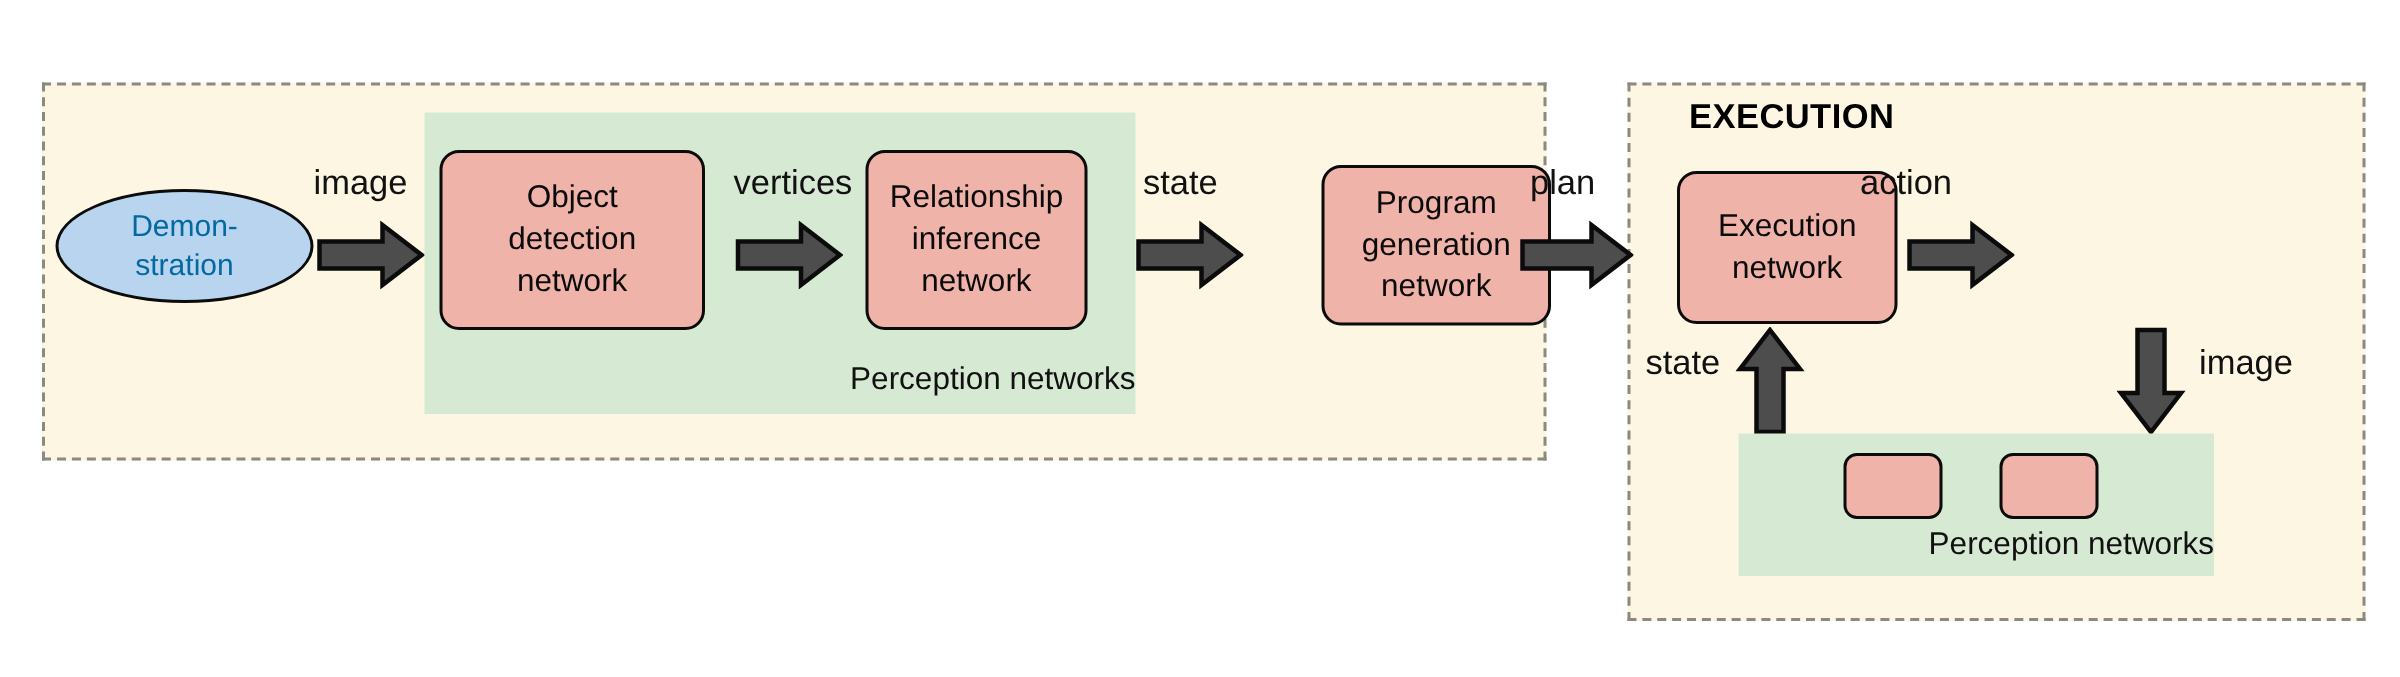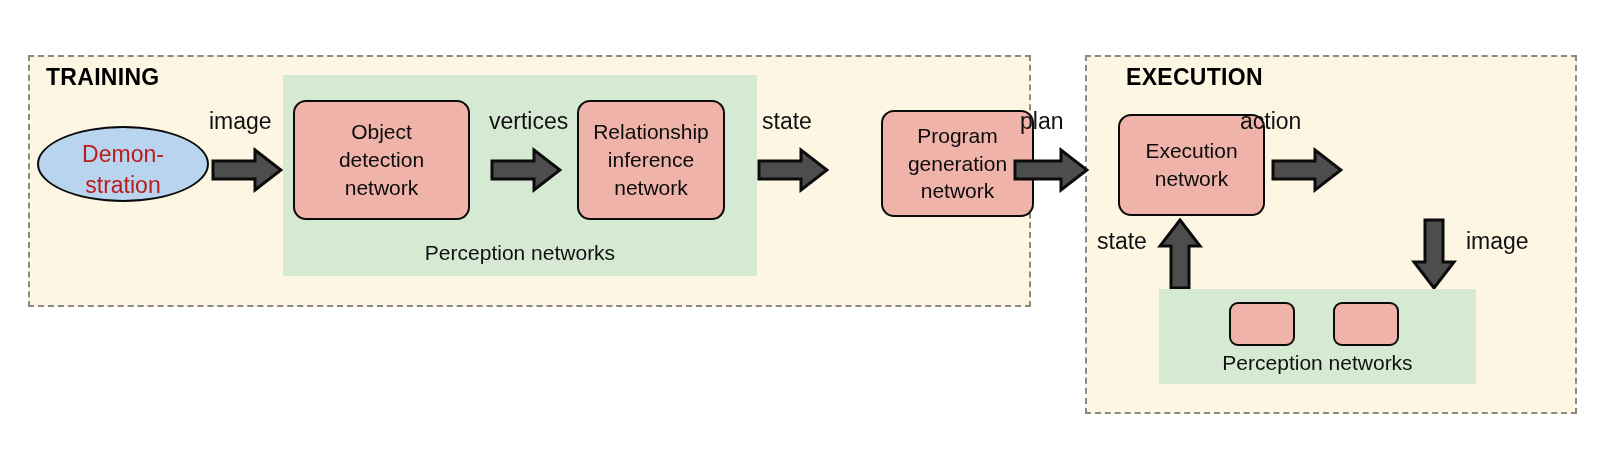--- a/index.html
+++ b/index.html
@@ -34,21 +34,21 @@
   .group-box {
     position: absolute;
     background: #d6e9d3;
     box-sizing: border-box;
   }
   .group-label {
     position: absolute;
     font-size: 21px;
     color: #111111;
     white-space: nowrap;
-    text-align: center;
+    text-align: right;
   }
   .proc-box {
     position: absolute;
     background: #efb3a9;
     border: 2px solid #0b0b0b;
     border-radius: 13px;
     box-sizing: border-box;
     display: flex;
     align-items: center;
     justify-content: center;
@@ -64,46 +64,45 @@
     border-radius: 9px;
     box-sizing: border-box;
   }
   .ellipse {
     position: absolute;
     background: #b8d4ee;
     border: 2px solid #0b0b0b;
     border-radius: 50%;
     box-sizing: border-box;
     display: flex;
-    align-items: flex-end;
+    align-items: center;
     justify-content: center;
     text-align: center;
-    font-size: 23px;
+    font-size: 20px;
     line-height: 1.32;
-    color: #b91c1c;
+    color: #0369a1;
   }
   .edge-label {
     position: absolute;
     font-size: 23px;
     color: #111111;
     white-space: nowrap;
   }
   .arrow {
     position: absolute;
   }
   .arrow svg { display: block; }
 </style>
 </head>
 <body>
 
 <div id="canvas">
 
   <div class="phase-box" style="left:28px; top:55px; width:1003px; height:252px;"></div>
 
-  <div class="phase-title" style="left:46px; top:64px;">TRAINING</div>
 
   <div class="group-box" style="left:283px; top:75px; width:474px; height:201px;"></div>
 
   <div class="group-label" style="left:283px; top:241px; width:474px;">Perception networks</div>
 
   <div class="ellipse" style="left:37px; top:126px; width:172px; height:76px;">
     <span>
       <span>Demon-</span><br>
       <span>stration</span>
     </span>

